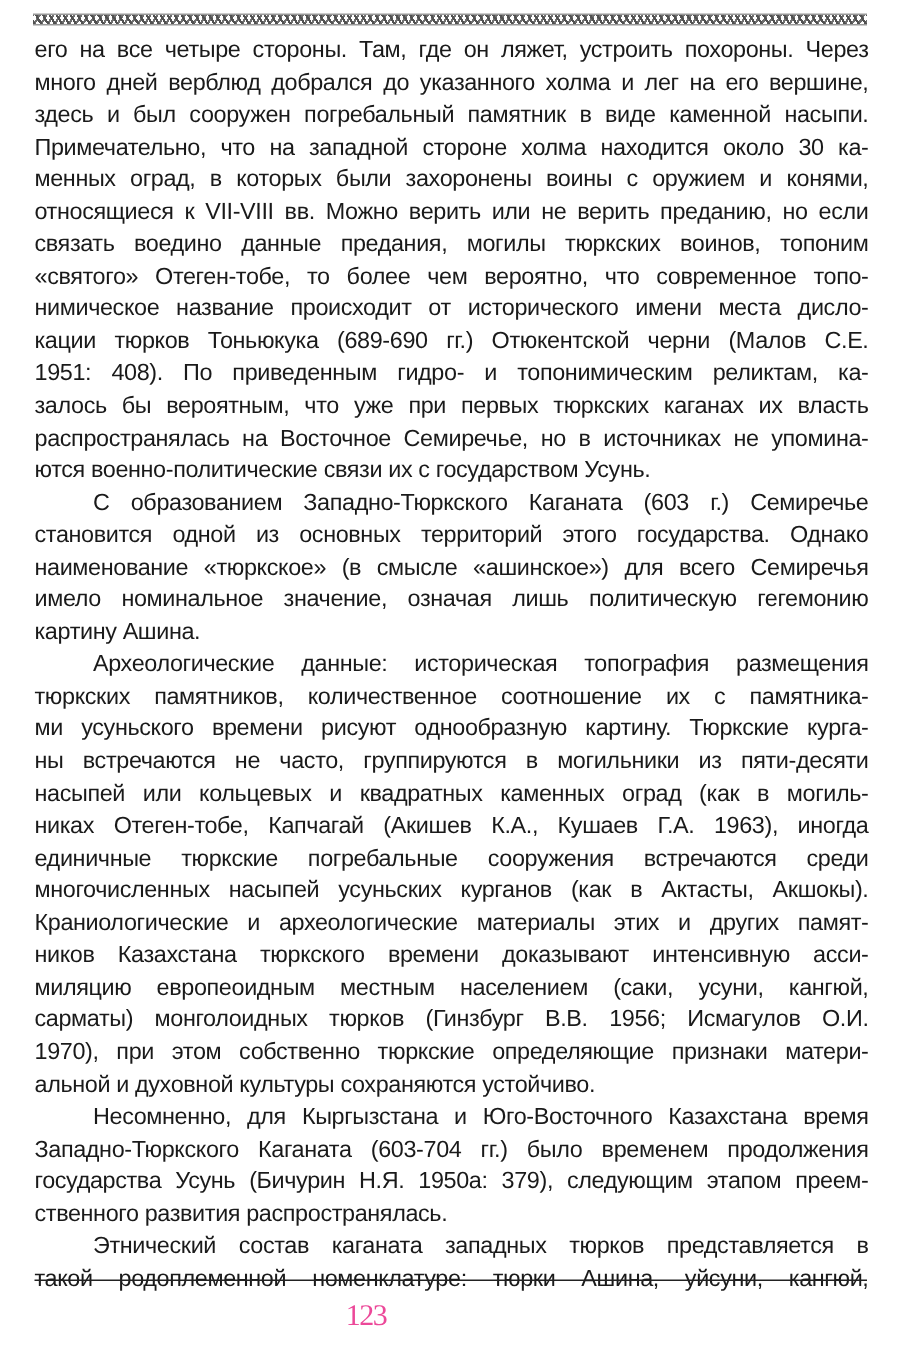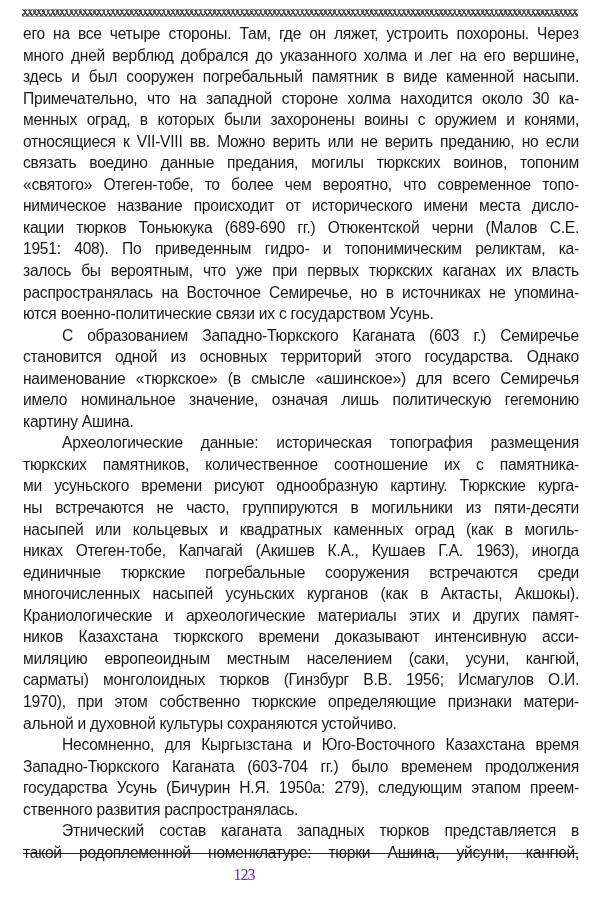--- a/index.html
+++ b/index.html
@@ -68,23 +68,23 @@
     height: 0;
     border-top: 1.3px solid #222;
   }
   .page-number {
     position: absolute;
     left: 0;
     width: 488px;
     top: 866px;
     text-align: center;
     font-family: "Liberation Serif", "DejaVu Serif", serif;
-    font-size: 16px;
+    font-size: 20px;
     letter-spacing: -1px;
-    color: #6d28d9;
+    color: #ec4899;
   }
 </style>
 </head>
 <body>
 
 <div class="page">
   <div class="ornament"></div>
 
   <div class="body-text">
 
@@ -126,21 +126,21 @@
       <span class="line">ников Казахстана тюркского времени доказывают интенсивную асси-</span>
       <span class="line">миляцию европеоидным местным населением (саки, усуни, кангюй,</span>
       <span class="line">сарматы) монголоидных тюрков (Гинзбург В.В. 1956; Исмагулов О.И.</span>
       <span class="line">1970), при этом собственно тюркские определяющие признаки матери-</span>
       <span class="line last">альной и духовной культуры сохраняются устойчиво.</span>
     </div>
 
     <div class="para">
       <span class="line" style="padding-left:39px;box-sizing:border-box;">Несомненно, для Кыргызстана и Юго-Восточного Казахстана время</span>
       <span class="line">Западно-Тюркского Каганата (603-704 гг.) было временем продолжения</span>
-      <span class="line">государства Усунь (Бичурин Н.Я. 1950а: 279), следующим этапом преем-</span>
+      <span class="line">государства Усунь (Бичурин Н.Я. 1950а: 379), следующим этапом преем-</span>
       <span class="line last">ственного развития распространялась.</span>
     </div>
 
     <div class="para">
       <span class="line" style="padding-left:39px;box-sizing:border-box;">Этнический состав каганата западных тюрков представляется в</span>
       <span class="line">такой родоплеменной номенклатуре: тюрки Ашина, уйсуни, кангюй,</span>
     </div>
   </div>
 
   <div class="footer-rule"></div>

